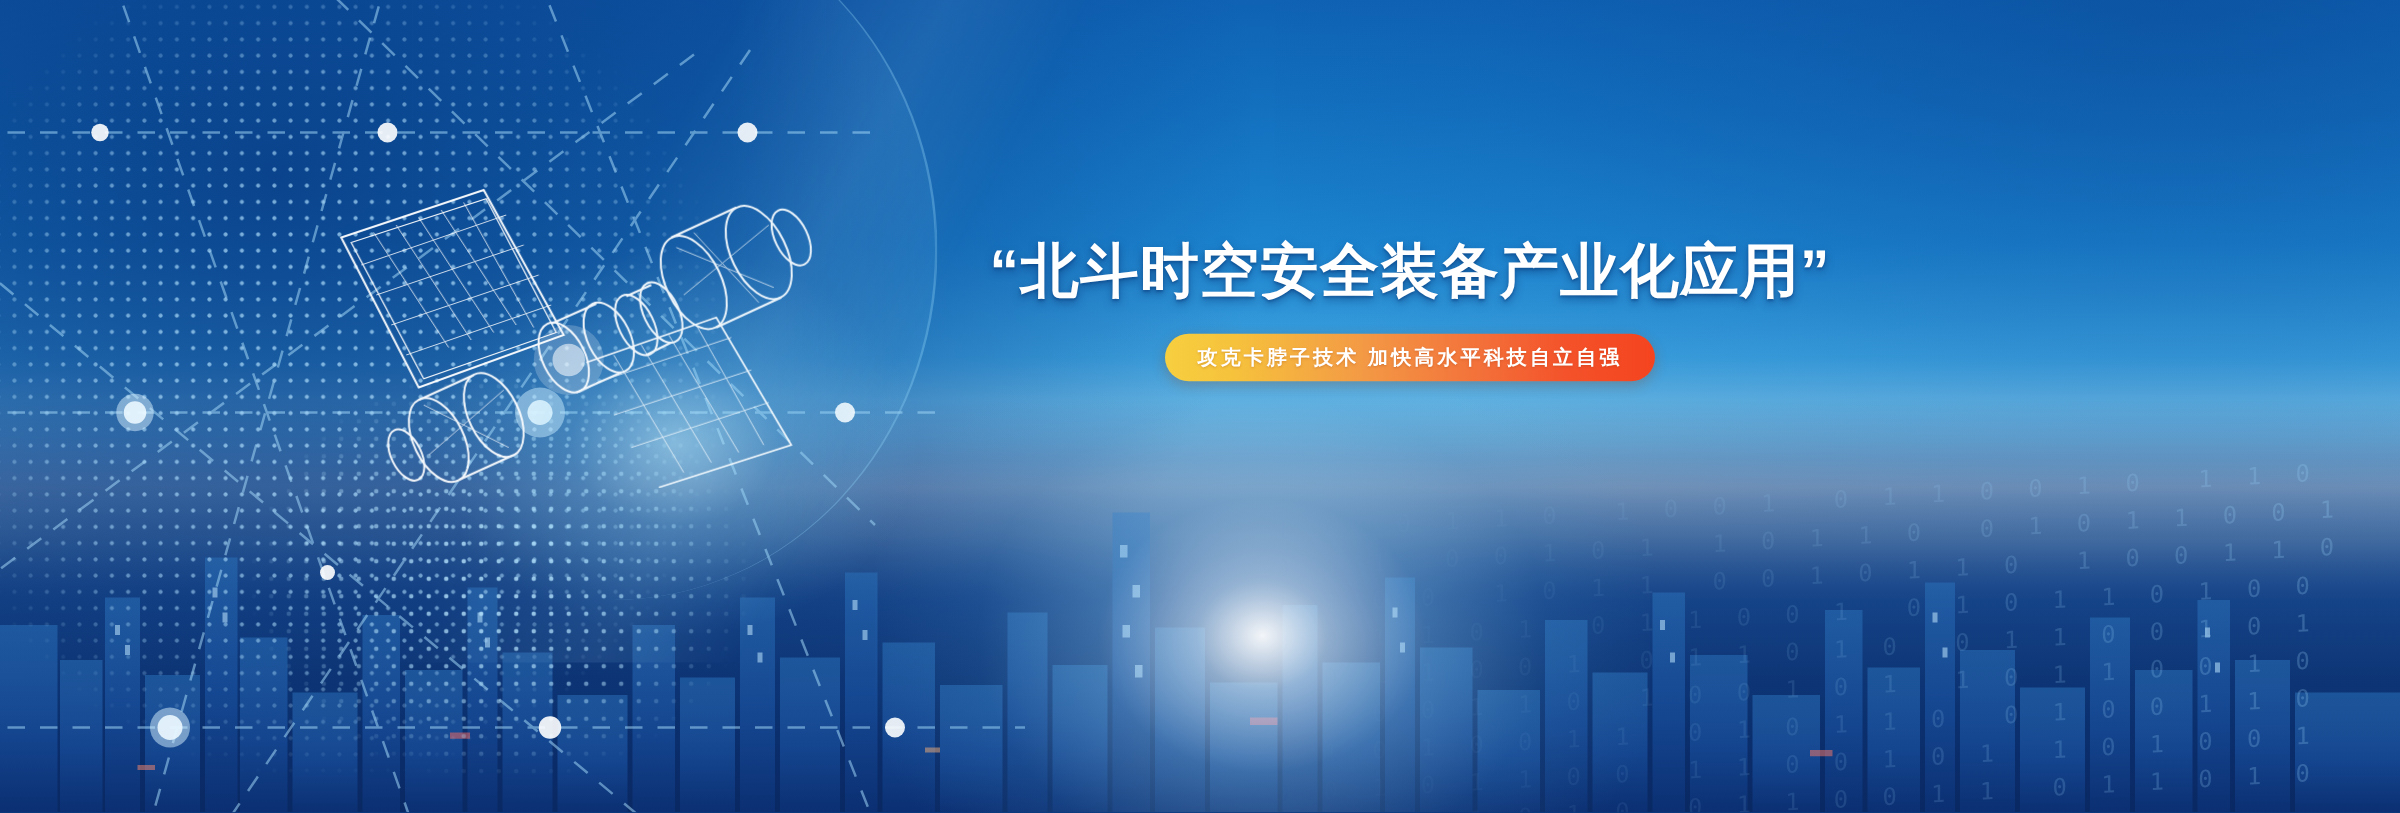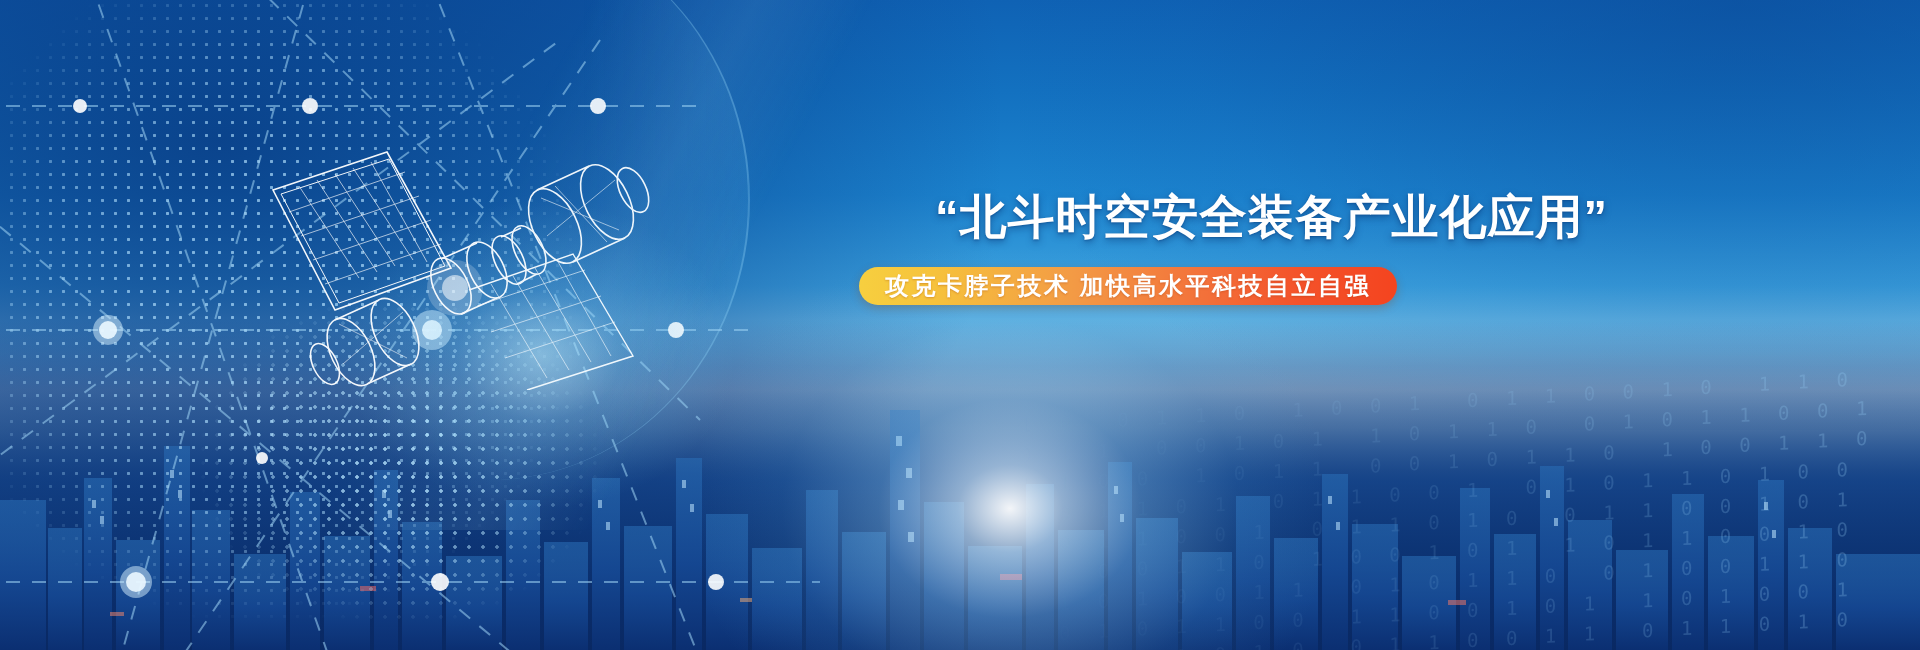--- a/index.html
+++ b/index.html
@@ -88,29 +88,28 @@
 
   
   .copy{
     position:absolute; left:648px; top:186px; width:960px;
     text-align:center; z-index:9;
   }
   .headline{
     color:#ffffff; font-weight:bold; font-size:47px; line-height:62px;
     letter-spacing:1px; white-space:nowrap;
     text-shadow:0 3px 7px rgba(9,56,120,.55), 0 1px 2px rgba(9,56,120,.45);
-    text-align:right;
   }
 
   .pill-wrap{ margin-top:19px; display:flex; justify-content:center; }
   .pill{
     display:inline-flex; align-items:center; justify-content:center;
     height:38px; padding:0 26px; border-radius:19px;
     background:linear-gradient(90deg,#f7cf3f 0%, #f6c23c 14%, #f39a45 40%, #f3713a 64%, #f4522a 82%, #f4441f 100%);
-    color:#ffffff; font-size:24px; font-weight:bold; letter-spacing:2.5px;
+    color:#ffffff; font-size:16px; font-weight:bold; letter-spacing:2.5px;
     white-space:nowrap;
     box-shadow:0 3px 10px rgba(150,60,10,.28);
     text-shadow:0 1px 2px rgba(150,50,10,.30);
   }
 
   .glare{
     position:absolute; left:60px; top:-30px; width:1000px; height:560px;
     background:linear-gradient(118deg, rgba(0,0,0,0) 42%, rgba(170,225,255,.10) 55%, rgba(0,0,0,0) 64%);
     pointer-events:none;
   }

